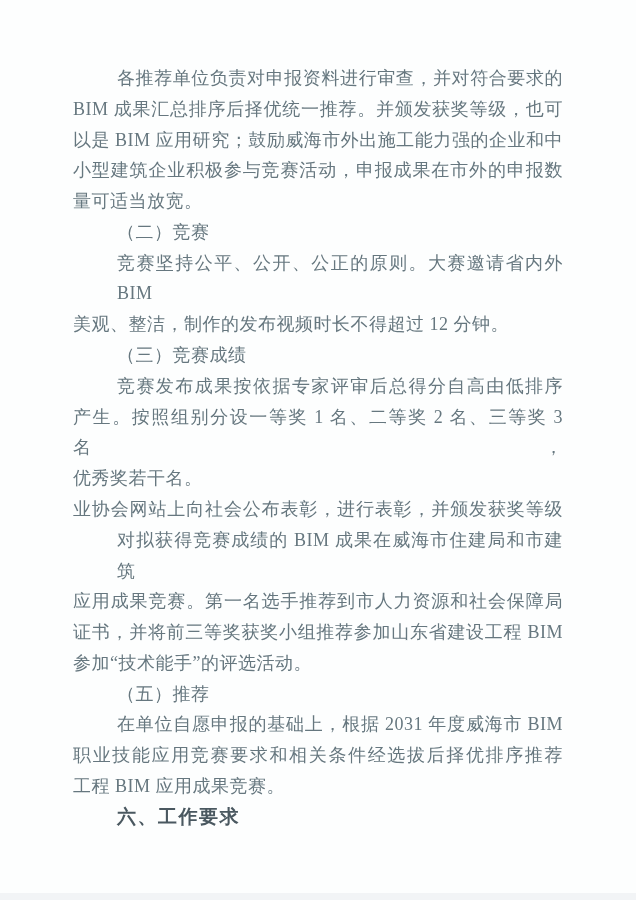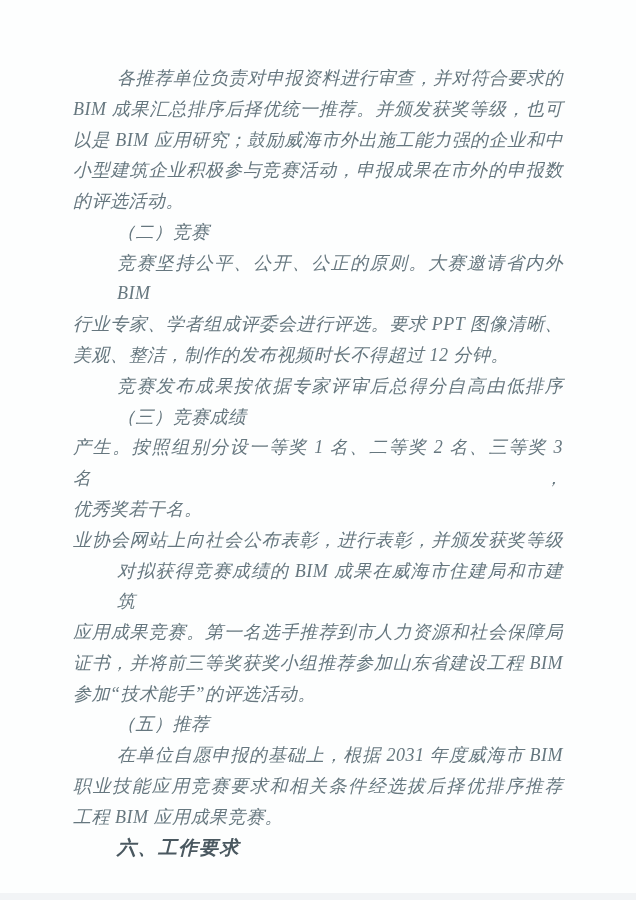--- a/index.html
+++ b/index.html
@@ -12,21 +12,20 @@
   html, body {
     width: 636px; height: 900px;
     background: #ffffff;
     font-family: "Liberation Serif", "DejaVu Serif", serif;
   }
   .page {
     position: relative;
     width: 636px; height: 900px;
     background: var(--bg);
     overflow: hidden;
-    font-style: italic;
   }
   .text-block {
     position: absolute;
     left: 73px; top: 63px;
     width: 490px;
   }
   .line {
     display: block;
     width: 100%;
     line-height: 30.78px;
@@ -57,27 +56,26 @@
 </style>
 </head>
 <body>
 
 <div class="page">
   <div class="text-block">
       <div class="line indent justify">各推荐单位负责对申报资料进行审查，并对符合要求的</div>
       <div class="line justify">BIM 成果汇总排序后择优统一推荐。并颁发获奖等级，也可</div>
       <div class="line justify">以是 BIM 应用研究；鼓励威海市外出施工能力强的企业和中</div>
       <div class="line justify">小型建筑企业积极参与竞赛活动，申报成果在市外的申报数</div>
-      <div class="line">的评选活动。</div>
+      <div class="line">量可适当放宽。</div>
       <div class="line indent">（二）竞赛</div>
       <div class="line indent justify">竞赛坚持公平、公开、公正的原则。大赛邀请省内外 BIM</div>
-      <div class="line justify">行业专家、学者组成评委会进行评选。要求 PPT 图像清晰、</div>
       <div class="line">美观、整洁，制作的发布视频时长不得超过 12 分钟。</div>
+      <div class="line indent">（三）竞赛成绩</div>
       <div class="line indent justify">竞赛发布成果按依据专家评审后总得分自高由低排序</div>
-      <div class="line indent">（三）竞赛成绩</div>
       <div class="line justify">产生。按照组别分设一等奖 1 名、二等奖 2 名、三等奖 3 名，</div>
       <div class="line">优秀奖若干名。</div>
       <div class="line justify">业协会网站上向社会公布表彰，进行表彰，并颁发获奖等级</div>
       <div class="line indent justify">对拟获得竞赛成绩的 BIM 成果在威海市住建局和市建筑</div>
       <div class="line justify">应用成果竞赛。第一名选手推荐到市人力资源和社会保障局</div>
       <div class="line justify">证书，并将前三等奖获奖小组推荐参加山东省建设工程 BIM</div>
       <div class="line">参加“技术能手”的评选活动。</div>
       <div class="line indent">（五）推荐</div>
       <div class="line indent justify">在单位自愿申报的基础上，根据 2031 年度威海市 BIM</div>
       <div class="line justify">职业技能应用竞赛要求和相关条件经选拔后择优排序推荐</div>

